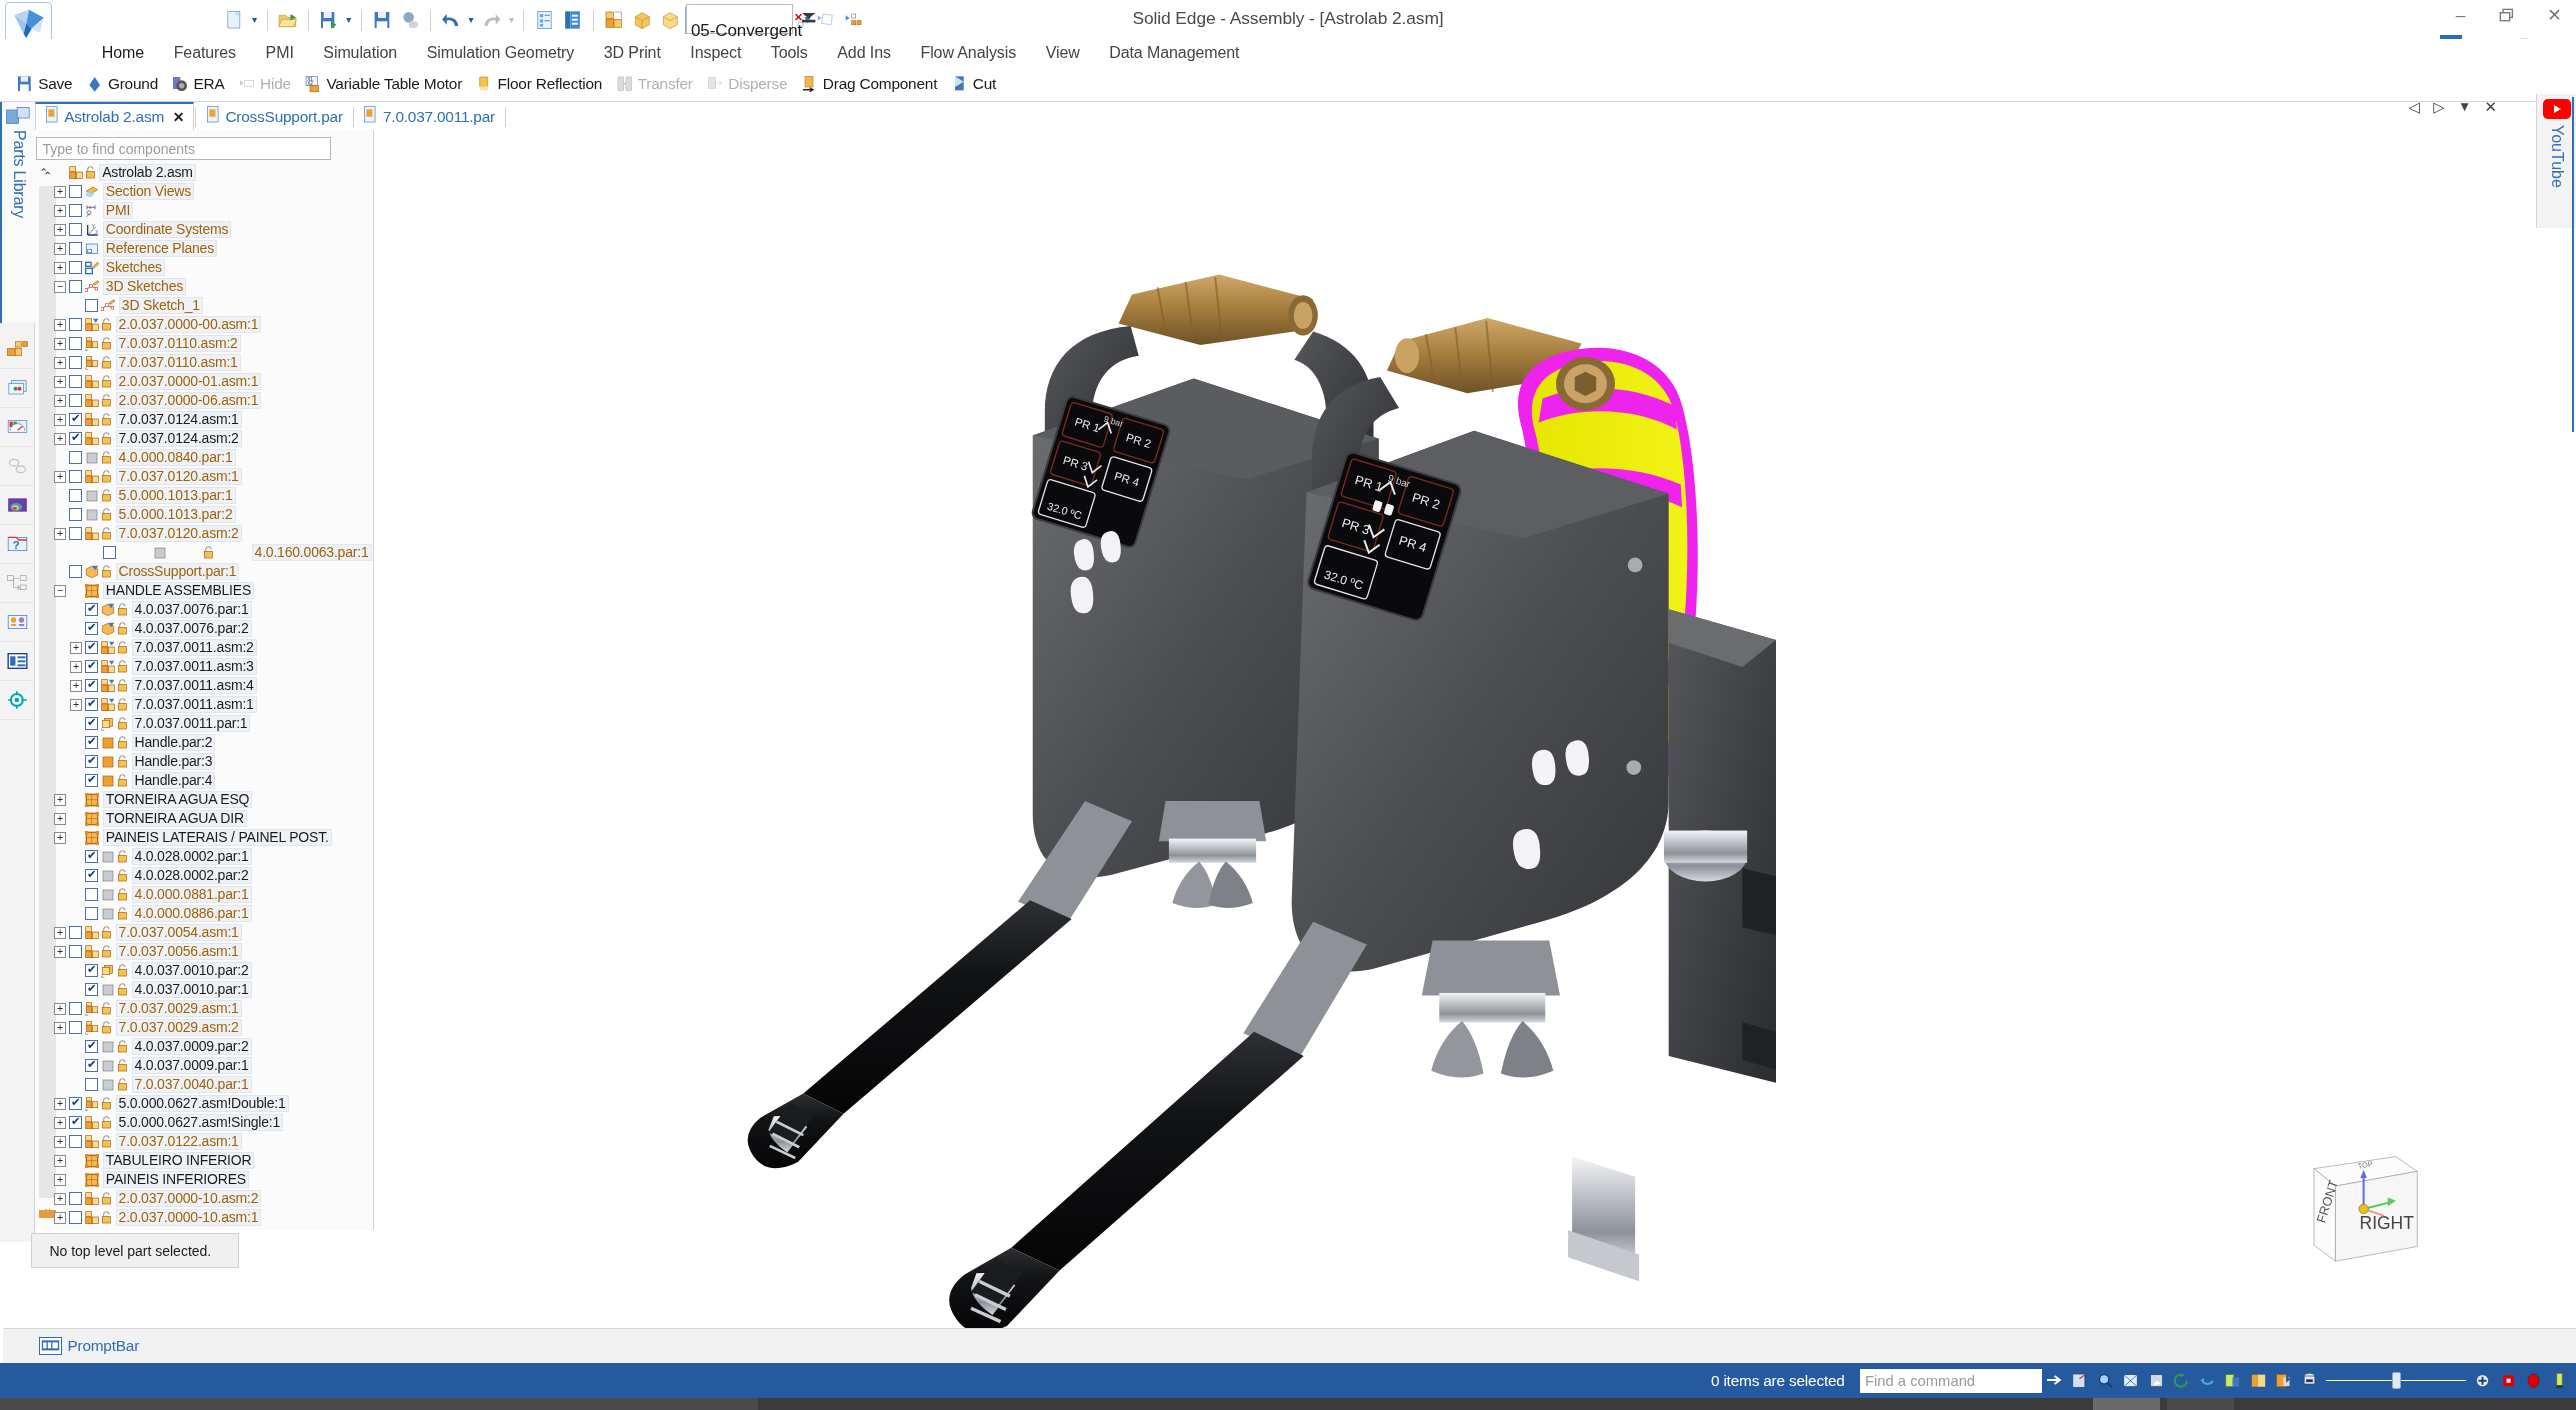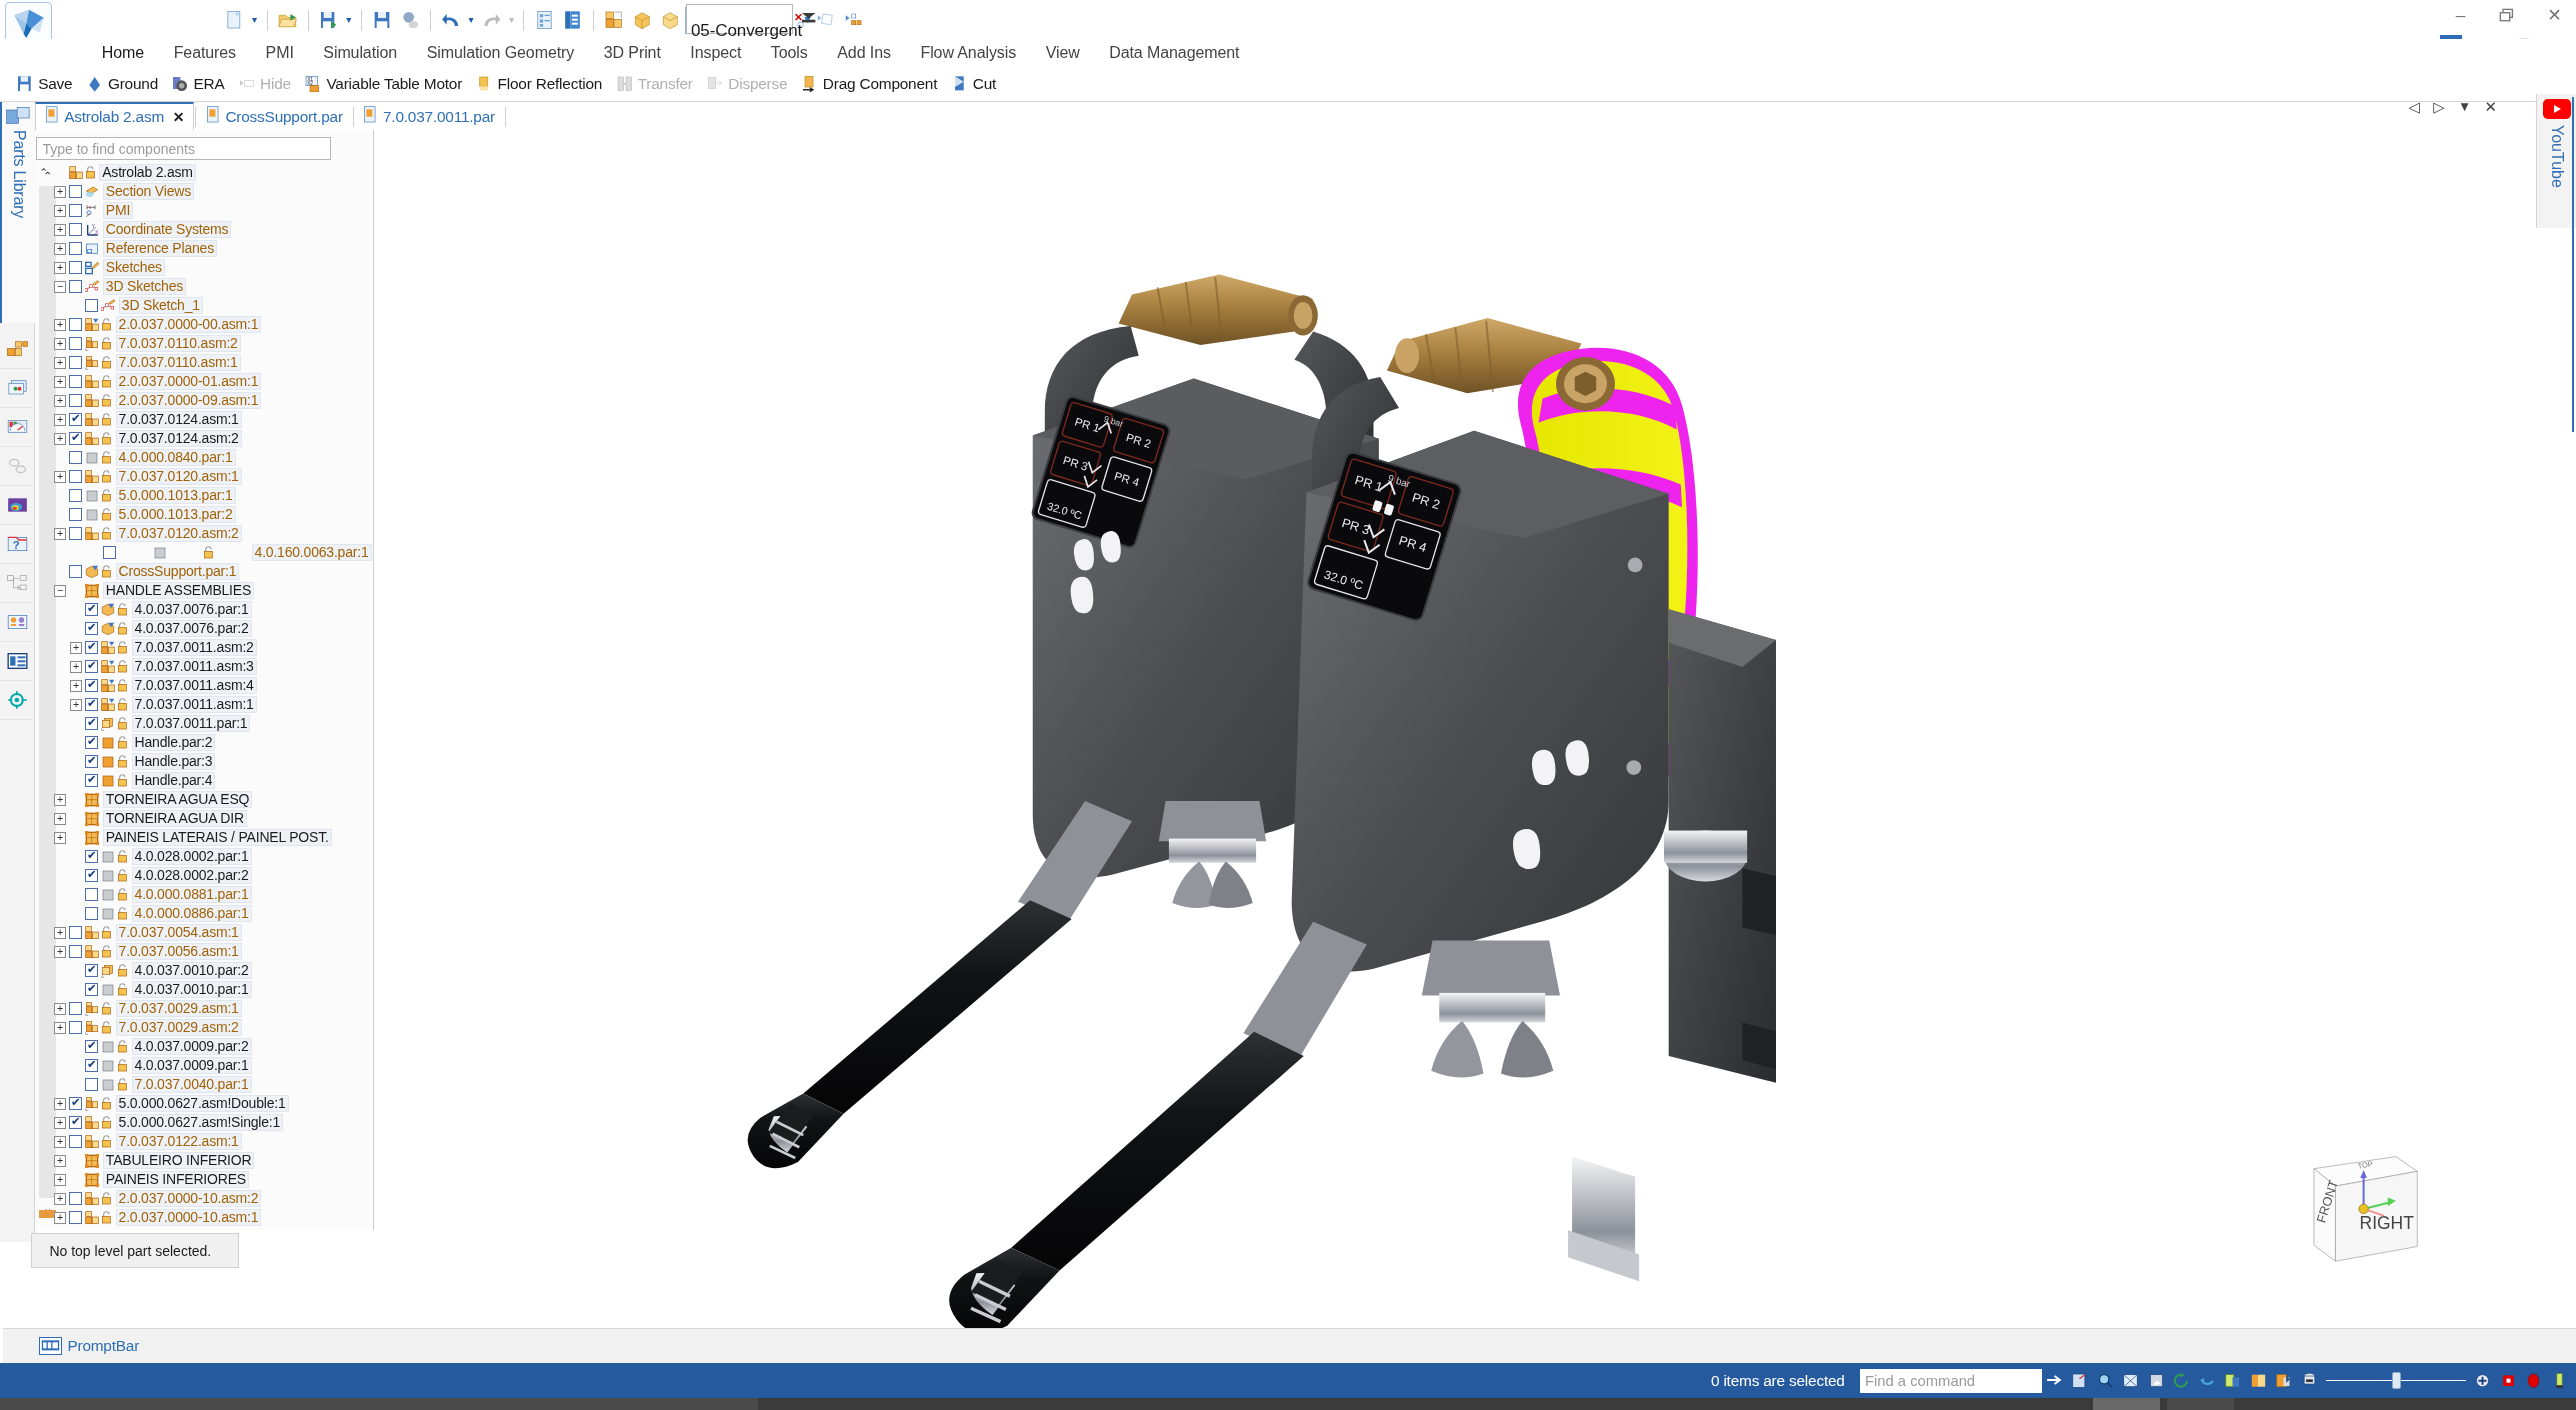--- a/index.html
+++ b/index.html
@@ -361,20 +361,21 @@
       <span class="cv-label">05-Convergent</span>
       <span class="cv-arrow">▼</span>
     </div>
     <div class="qat-more">
       <svg width="17.4" height="14.8" viewBox="0 0 26 22">
           <polygon points="3,3 23,3 13,11" fill="#3a3a3a"></polygon>
           <rect x="3" y="13" width="20" height="4" fill="#3a3a3a"></rect>
         </svg>
     </div>
 
+    <div class="apptitle">Solid Edge - Assembly - [Astrolab 2.asm]</div>
 
     <div class="winbtns">
       <div class="winbtn">–</div>
       <div class="winbtn">
         <svg width="17.4" height="14.8" viewBox="0 0 26 22">
             <rect x="6" y="2" width="14" height="12" fill="none" stroke="#777" stroke-width="2"></rect>
             <rect x="2" y="7" width="14" height="12" fill="#fff" stroke="#777" stroke-width="2"></rect>
           </svg>
       </div>
       <div class="winbtn">✕</div>
@@ -794,21 +795,21 @@
         <span class="chk"></span>
         <span class="tico"><svg width="14" height="14" viewBox="0 0 21 21">
             <rect x="1" y="9" width="9" height="10" fill="#f0a030" stroke="#a85f0e"></rect>
             <rect x="11" y="9" width="9" height="10" fill="#fbd98b" stroke="#a85f0e"></rect>
             <rect x="1" y="1" width="9" height="7" fill="#fbd98b" stroke="#a85f0e"></rect>
           </svg></span>
         <span class="lock"><svg width="10.7" height="12.7" viewBox="0 0 16 19">
             <path d="M4 8 V5 a4 4 0 0 1 8 0" fill="none" stroke="#9a9a9a" stroke-width="1.6"></path>
             <rect x="2" y="8" width="12" height="10" fill="#f4c24e" stroke="#a85f0e"></rect>
           </svg></span>
-        <span class="tlabel">2.0.037.0000-09.asm:1</span>
+        <span class="tlabel">2.0.037.0000-06.asm:1</span>
       </div>
       <div class="trow" style="padding-left: 19px;">
         <span class="pm">+</span>
         <span class="chk on"></span>
         <span class="tico"><svg width="14" height="14" viewBox="0 0 21 21">
             <rect x="1" y="9" width="9" height="10" fill="#f0a030" stroke="#a85f0e"></rect>
             <rect x="11" y="9" width="9" height="10" fill="#fbd98b" stroke="#a85f0e"></rect>
             <rect x="1" y="1" width="9" height="7" fill="#fbd98b" stroke="#a85f0e"></rect>
           </svg></span>
         <span class="lock"><svg width="10.7" height="12.7" viewBox="0 0 16 19">

